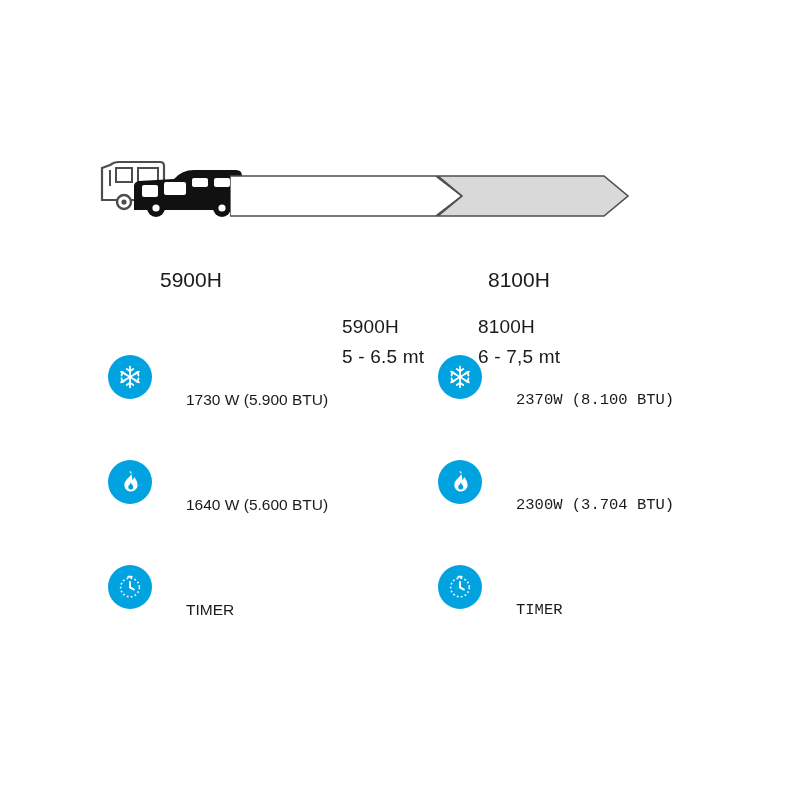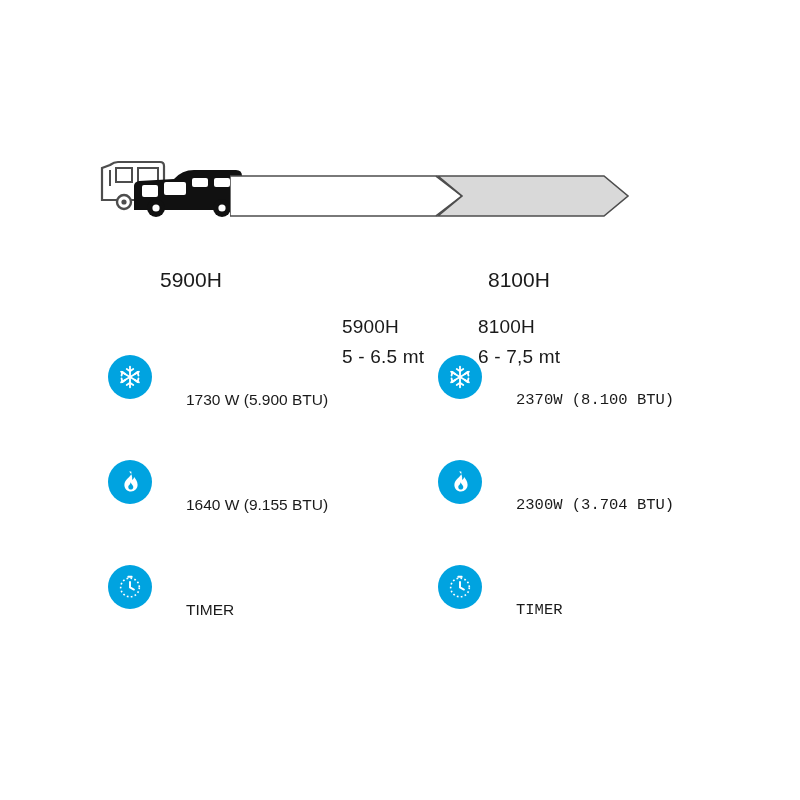--- a/index.html
+++ b/index.html
@@ -192,21 +192,21 @@
         <span class="spec-text">1730 W (5.900 BTU)</span>
       </div>
 
       <div class="spec-row">
         <span class="badge">
           <svg viewBox="0 0 24 24" width="26" height="26" aria-hidden="true">
             <path d="M13.2 2.2c.6 3.2-1.6 4.6-3.2 6.3-1.8 1.9-3.2 3.7-3.2 6.2 0 3.4 2.7 6.1 6.1 6.1 3.4 0 6.1-2.7 6.1-6.2 0-3.4-2-5.4-3.2-7.2-.3 1.5-1.1 2.3-1.9 2.6.5-2.8-.2-5.5-2.7-7.8z" fill="#ffffff"></path>
             <path d="M12.3 12.2c.4 1.6-.9 2.2-1.5 3.1-.5.8-.6 1.6-.2 2.4.5 1 1.6 1.5 2.7 1.2 1.2-.3 1.9-1.4 1.7-2.6-.2-1.3-1.5-2.4-2.7-4.1z" fill="#00a3e0"></path>
           </svg>
         </span>
-        <span class="spec-text">1640 W (9.155 BTU)</span>
+        <span class="spec-text">1640 W (5.600 BTU)</span>
       </div>
 
       <div class="spec-row">
         <span class="badge">
           <svg viewBox="0 0 24 24" width="26" height="26" aria-hidden="true">
             <circle cx="12" cy="12.4" r="8.6" fill="none" stroke="#ffffff" stroke-width="1.5" stroke-dasharray="1.6 2.1"></circle>
             <path d="M12 7.4 L12 12.4 L15.6 14.4" fill="none" stroke="#ffffff" stroke-width="1.8" stroke-linecap="round" stroke-linejoin="round"></path>
             <rect x="9.6" y="1.6" width="4.8" height="1.8" rx="0.6" fill="#ffffff"></rect>
           </svg>
         </span>

